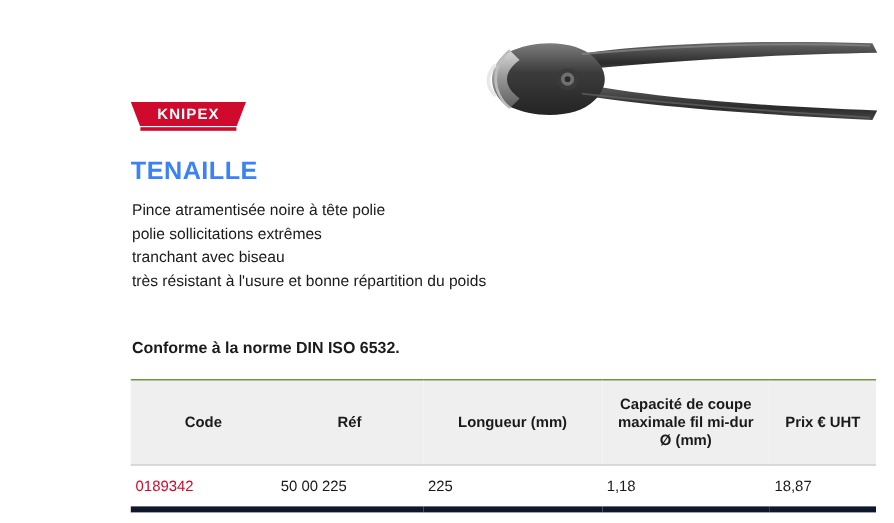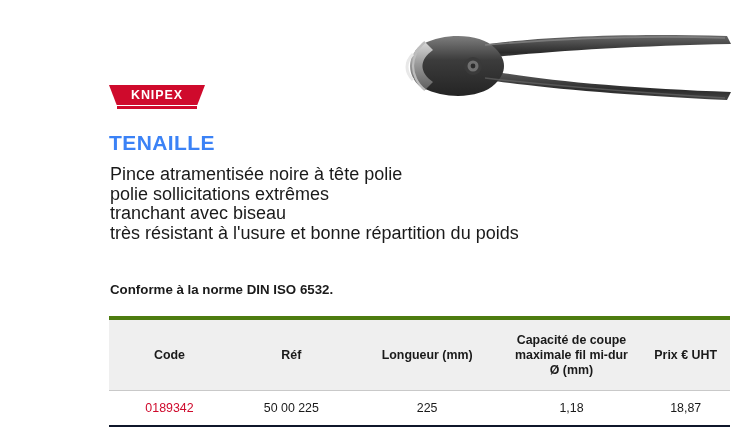--- a/index.html
+++ b/index.html
@@ -65,21 +65,21 @@
     font-size: 21px;
     font-weight: bold;
     color: #3b82f6;
     letter-spacing: 0.4px;
   }
   .description {
     position: absolute;
     left: 110px;
     top: 165px;
     width: 480px;
-    font-size: 18px;
+    font-size: 13px;
     line-height: 19.5px;
     color: #1a1a1a;
   }
   .description div {
     white-space: nowrap;
   }
   .norm {
     position: absolute;
     left: 110px;
     top: 282px;
@@ -92,34 +92,34 @@
   .spec-table {
     position: absolute;
     left: 109px;
     top: 316px;
     width: 621px;
     border-collapse: collapse;
     font-size: 12.4px;
   }
   .spec-table thead th {
     background: #efefef;
-    border-top: 4px solid #4d7c0f;
+    border-top: 1px solid #4d7c0f;
     border-bottom: 1px solid #c9c9c9;
     font-weight: bold;
     color: #1a1a1a;
     padding: 6px 4px;
     height: 58px;
     vertical-align: middle;
     text-align: center;
     line-height: 15px;
   }
   .spec-table tbody td {
-    border-bottom: 2px solid #0f172a;
+    border-bottom: 5px solid #0f172a;
     padding: 10px 4px;
-    text-align: center;
+    text-align: left;
     vertical-align: middle;
     color: #1a1a1a;
   }
   .spec-table tbody td.code-cell {
     color: #cf0a2c;
   }
   .col-code { width: 120px; }
   .col-ref { width: 125px; }
   .col-long { width: 150px; }
   .col-cap { width: 140px; }

